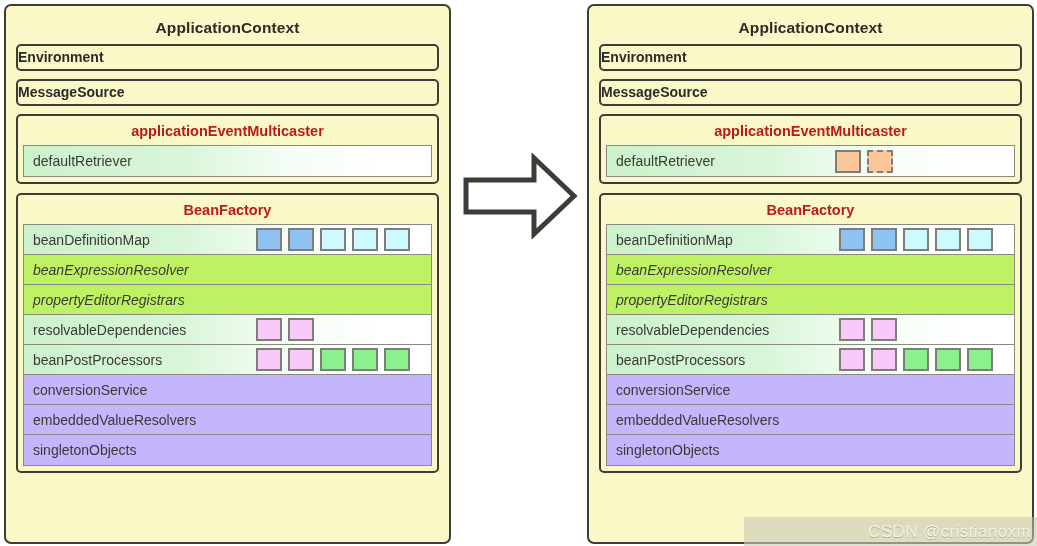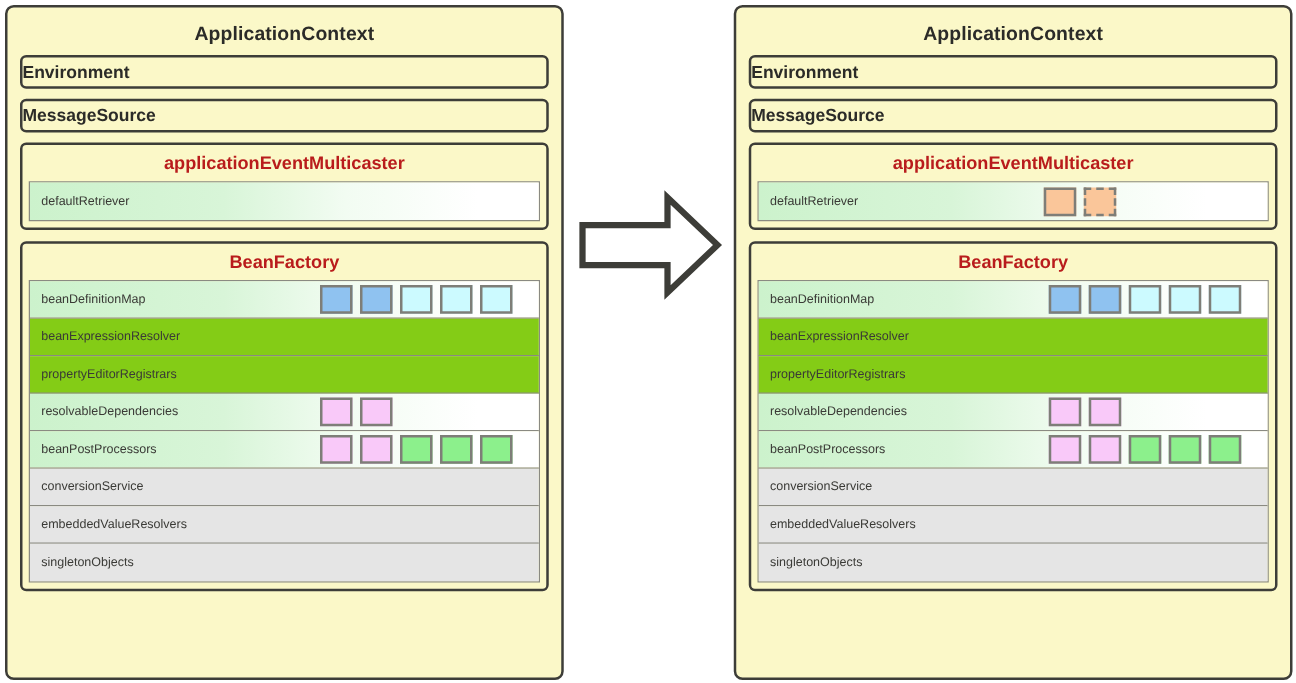--- a/index.html
+++ b/index.html
@@ -76,30 +76,30 @@
 
   .rows { border: 1px solid #8a8a82; }
 
   
   .row {
     position: relative;
     height: 30px;
     display: flex;
     align-items: center;
     border-bottom: 1px solid #8a8a82;
-    background: #e5e5e5;
+    background: #c4b5fd;
     overflow: hidden;
   }
   .row:last-child { border-bottom: none; }
 
-  .row.green   { background: #84cc16; }
+  .row.green   { background: #bef264; font-style: italic; }
   .row.grad    { background: linear-gradient(to right, #ccf2cc 0%, #d8f5d8 38%, #f2fcf2 62%, #ffffff 88%); }
 
   .row-label {
-    font-size: 10px;
+    font-size: 14px;
     color: #3a3a36;
     padding-left: 9px;
     white-space: nowrap;
     z-index: 2;
   }
 
   .chips {
     position: absolute;
     left: 232px;
     top: 0;
@@ -302,14 +302,15 @@
           <span class="row-label">embeddedValueResolvers</span>
         </div>
         <div class="row">
           <span class="row-label">singletonObjects</span>
         </div>
 
       </div>
     </div>
   </div>
 
+  <div id="watermark">CSDN @cristianoxm</div>
 
 </div>
 
 </body></html>

